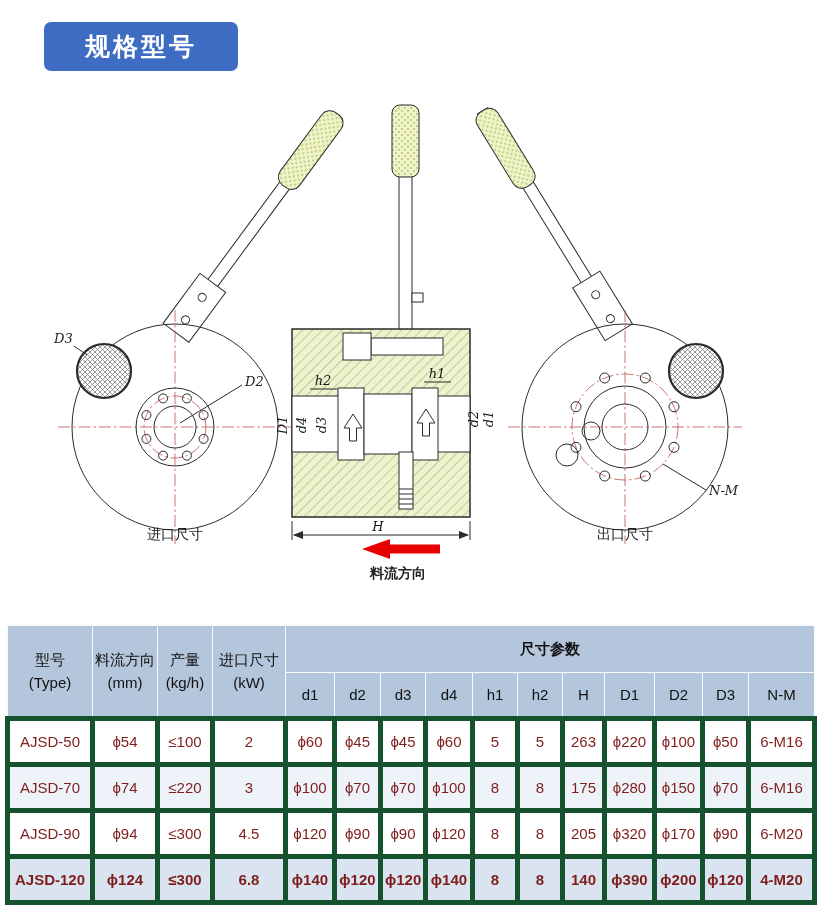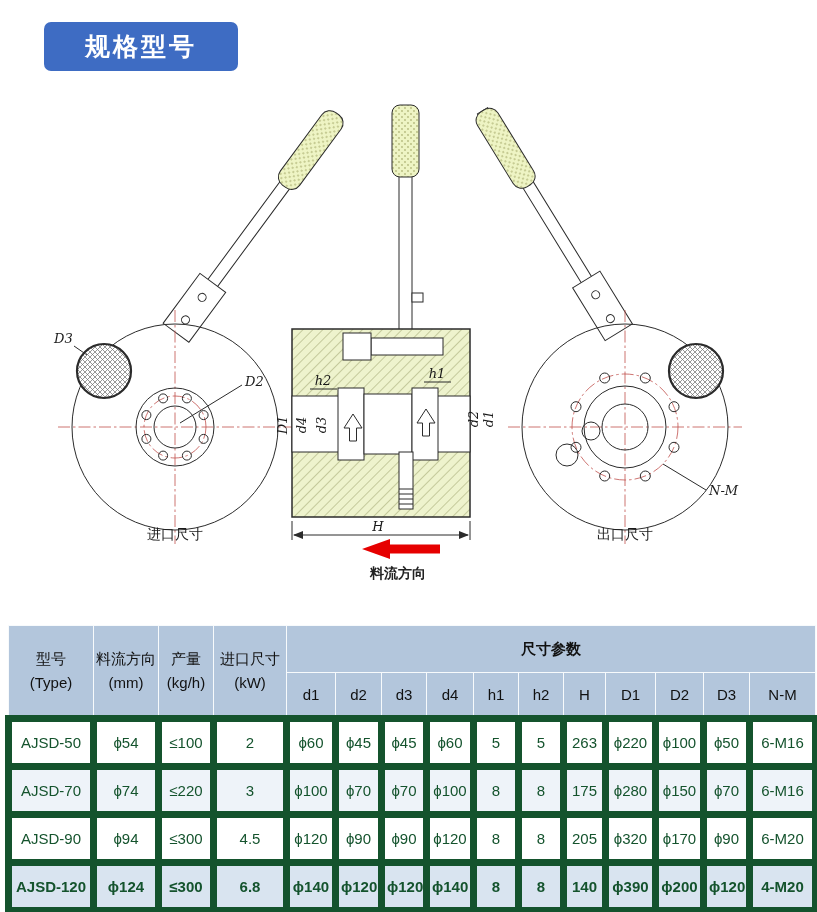--- a/index.html
+++ b/index.html
@@ -42,24 +42,24 @@
   .spec th {
     background: #b3c6dc;
     font-weight: normal;
     border: 1px solid #f7fafc;
     padding: 5px 2px;
     color: #111;
   }
   .spec th.group { height: 47px; font-weight: bold; }
   .spec tr.dimnames th { height: 46px; }
   .spec td {
-    border: 7px solid #14532d;
+    border: 5px solid #14532d;
     padding: 12px 2px;
     background: #fff;
-    color: #14532d;
+    color: #7f1d1d;
   }
   .spec tr.alt1 td { background: #eef3f9; text-align: center; }
   .spec tr.alt2 td { background: #d9e4f0; font-weight: bold; }
   .hdr-line { line-height: 1.55; }
 </style>
 </head>
 <body>
 
 
 

